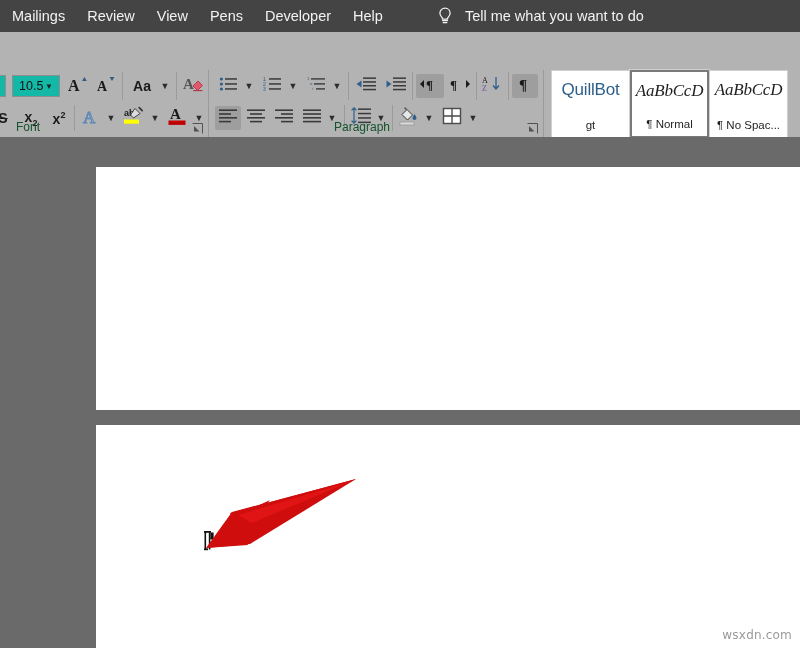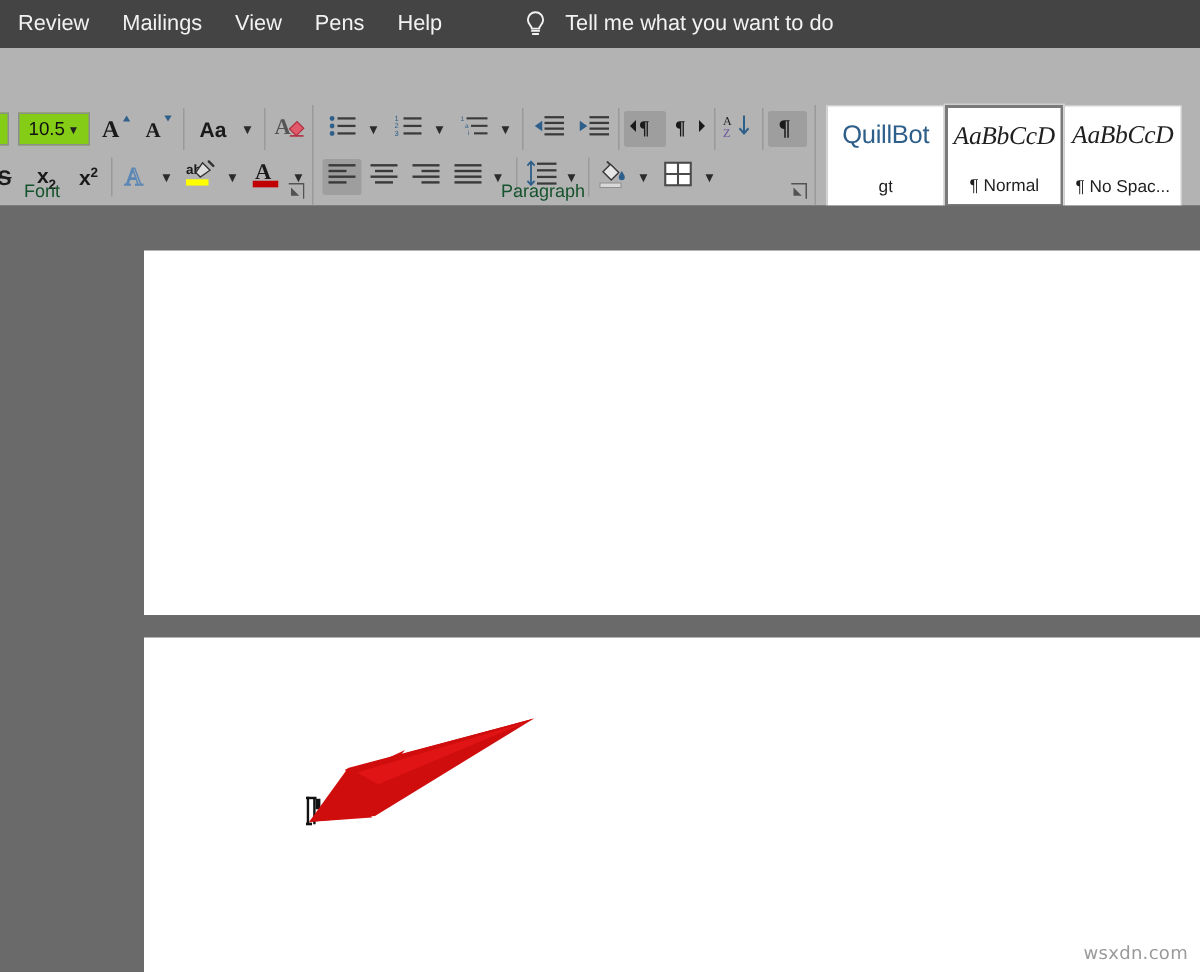--- a/index.html
+++ b/index.html
@@ -105,21 +105,21 @@
   .caret {
     position: absolute;
     font-size: 9px;
     color: #2b2b2b;
     line-height: 1;
   }
 
   
   .combo {
     position: absolute;
-    background: #84cc16;
+    background: #14b8a6;
     border: 1px solid #8e8e8e;
     display: flex;
     align-items: center;
     box-sizing: border-box;
   }
   .combo-val {
     font-size: 12.5px;
     color: #111;
     padding-left: 6px;
     flex: 1;
@@ -220,24 +220,25 @@
     font-family: "DejaVu Sans", sans-serif;
     letter-spacing: .2px;
   }
 </style>
 </head>
 <body>
 
 <div id="app">
 
   <div class="tabbar">
+    <div class="tab">Mailings</div>
     <div class="tab">Review</div>
-    <div class="tab">Mailings</div>
     <div class="tab">View</div>
     <div class="tab">Pens</div>
+    <div class="tab">Developer</div>
     <div class="tab">Help</div>
 
     <div class="tellme">
       <span class="bulb">
         <svg width="18" height="20" viewBox="0 0 18 20">
           <path d="M9 2.2c-2.9 0-5.1 2.2-5.1 5 0 1.9 1 3.1 1.8 4 .5.6.8 1 .8 1.6v.3h5v-.3c0-.6.3-1 .8-1.6.8-.9 1.8-2.1 1.8-4 0-2.8-2.2-5-5.1-5z" fill="none" stroke="#f2f2f2" stroke-width="1.25"></path>
           <path d="M6.6 14.6h4.8M7.2 16.7h3.6" fill="none" stroke="#f2f2f2" stroke-width="1.25" stroke-linecap="round"></path>
         </svg>
       </span>
       <span class="tellme-text">Tell me what you want to do</span>

